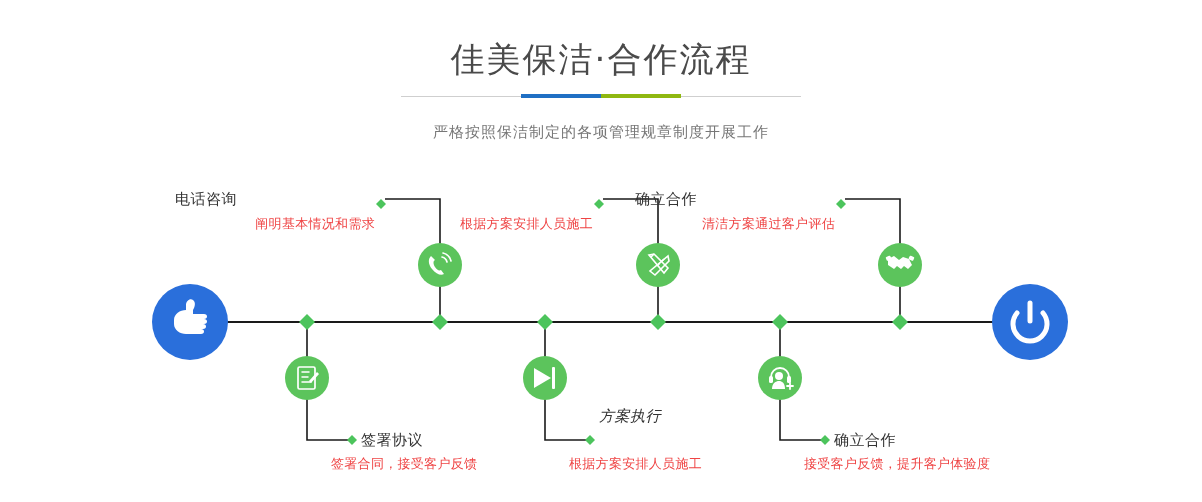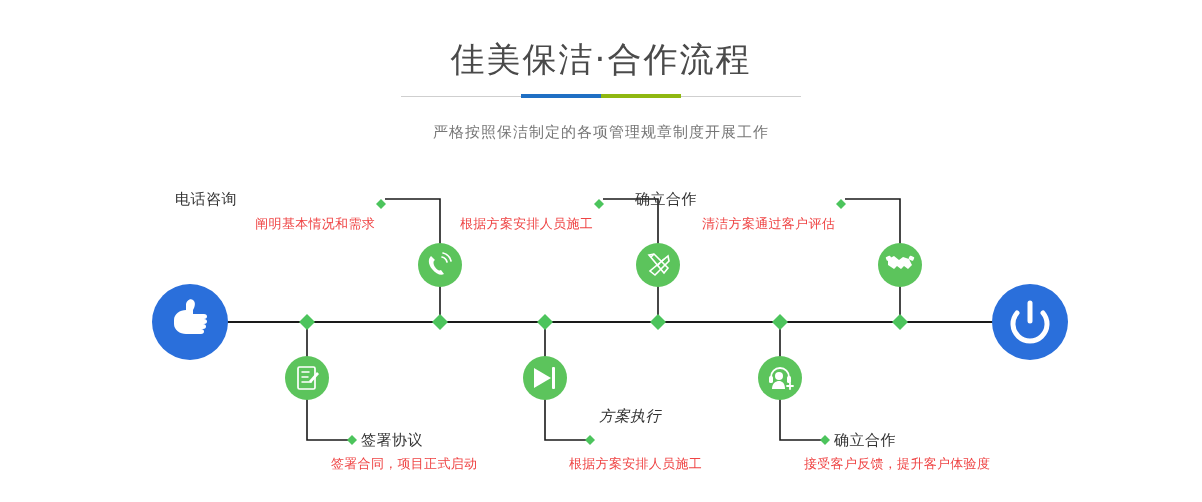--- a/index.html
+++ b/index.html
@@ -189,21 +189,21 @@
 
   <div class="lbl-title r" style="left:175px;top:192px;width:200px;">电话咨询</div>
   <div class="lbl-desc r" style="left:155px;top:217px;width:220px;">阐明基本情况和需求</div>
 
   <div class="lbl-desc r" style="left:373px;top:217px;width:220px;">根据方案安排人员施工</div>
 
   <div class="lbl-title r" style="left:635px;top:192px;width:200px;">确立合作</div>
   <div class="lbl-desc r" style="left:615px;top:217px;width:220px;">清洁方案通过客户评估</div>
 
   <div class="lbl-title" style="left:361px;top:433px;">签署协议</div>
-  <div class="lbl-desc" style="left:331px;top:457px;">签署合同，项目正式启动</div>
+  <div class="lbl-desc" style="left:331px;top:457px;">签署合同，接受客户反馈</div>
 
   <div class="lbl-title" style="left:599px;top:409px;font-style:italic;">方案执行</div>
   <div class="lbl-desc" style="left:569px;top:457px;">根据方案安排人员施工</div>
 
   <div class="lbl-title" style="left:834px;top:433px;">确立合作</div>
   <div class="lbl-desc" style="left:804px;top:457px;">接受客户反馈，提升客户体验度</div>
 
 </div>
 
 </body></html>

